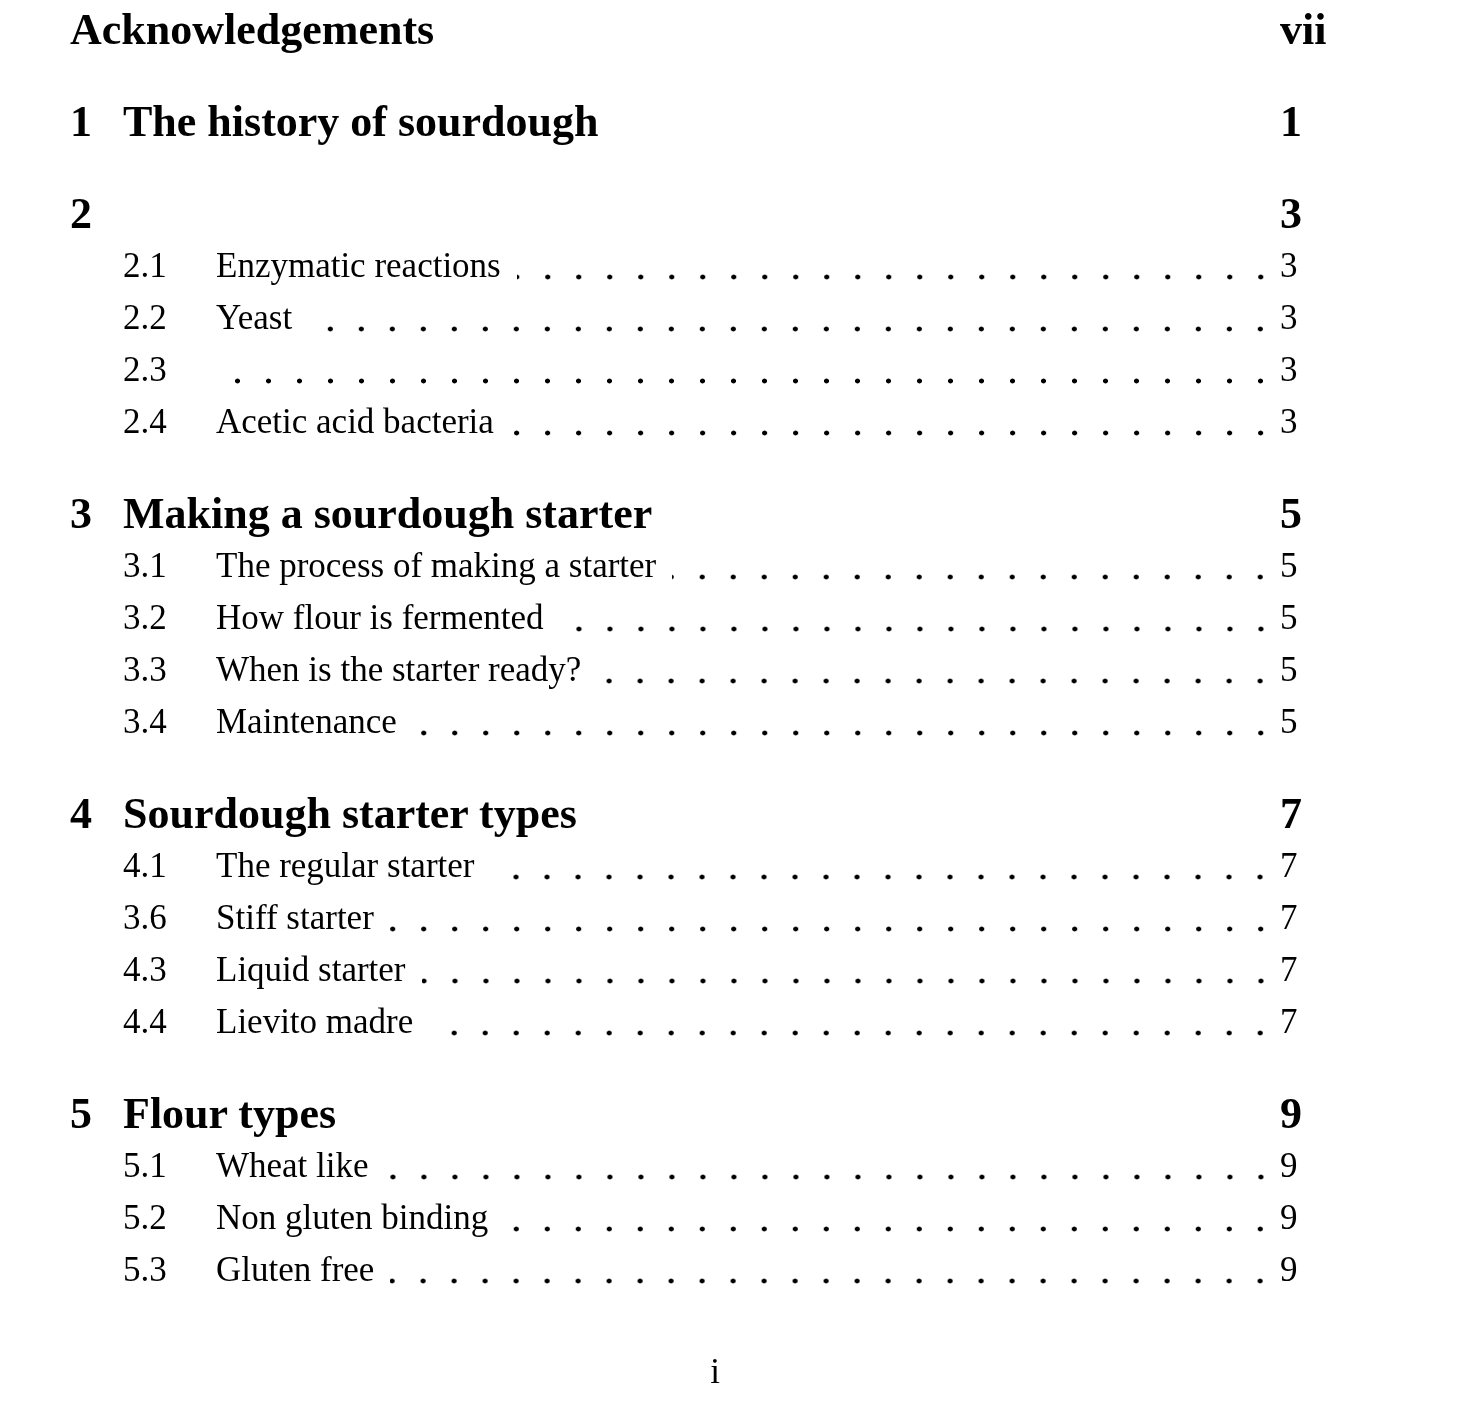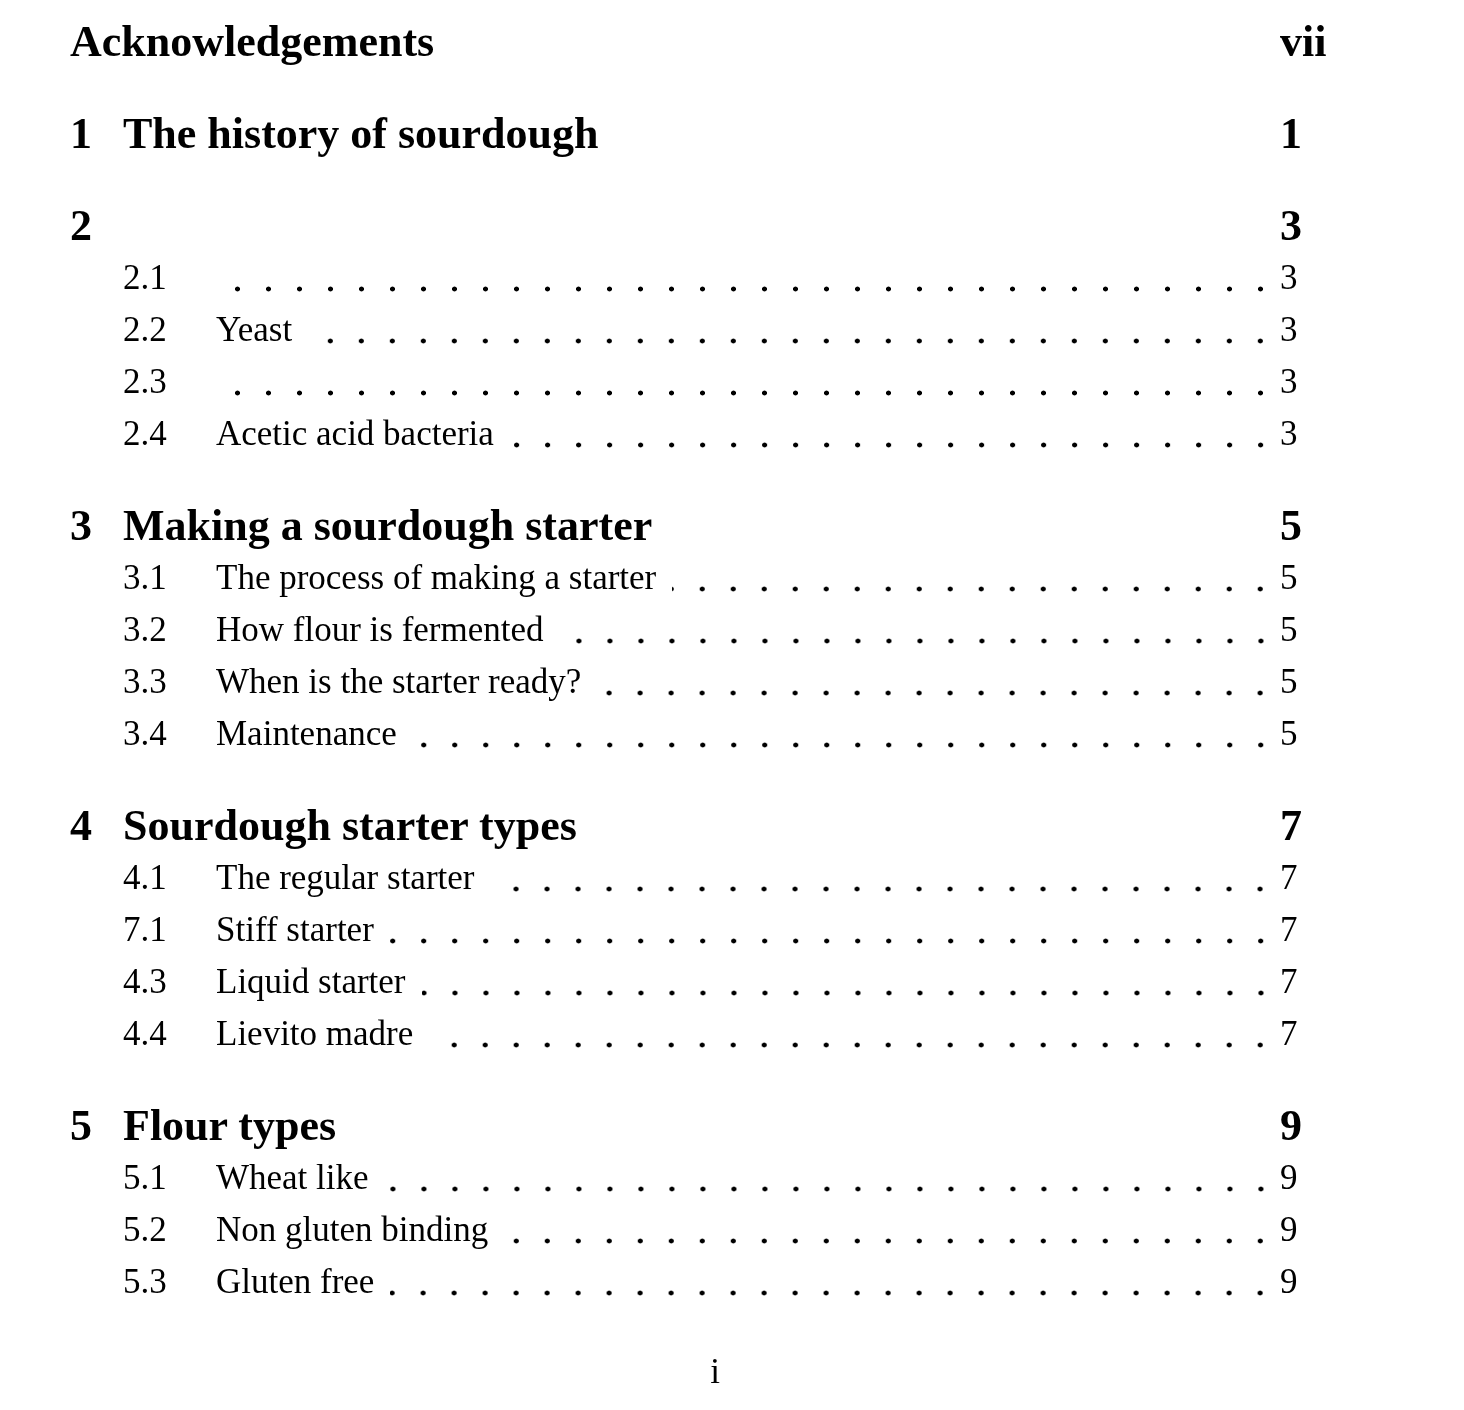--- a/index.html
+++ b/index.html
@@ -26,21 +26,21 @@
     line-height: 52px;
     white-space: nowrap;
   }
 
   
   .row.chapter {
     font-weight: bold;
     font-size: 44px;
     margin-top: 40px;
   }
-  .row.front { margin-top: 16px; }
+  .row.front { margin-top: 4px; }
   .chapter .num {
     flex: 0 0 53px;
   }
   .chapter .spacer { flex: 1 1 auto; }
 
   
   .row.section {
     font-size: 35px;
     padding-left: 53px;
   }
@@ -93,20 +93,21 @@
   </div>
 
   <div class="row chapter">
     <span class="num">2</span>
     <span class="spacer"></span>
     <span class="pagenum">3</span>
   </div>
 
   <div class="row section">
     <span class="num">2.1</span>
+    <span class="title">Enzymatic reactions</span>
     <span class="leader"></span>
     <span class="pagenum">3</span>
   </div>
 
   <div class="row section">
     <span class="num">2.2</span>
     <span class="title">Yeast</span>
     <span class="leader"></span>
     <span class="pagenum">3</span>
   </div>
@@ -167,21 +168,21 @@
   </div>
 
   <div class="row section">
     <span class="num">4.1</span>
     <span class="title">The regular starter</span>
     <span class="leader"></span>
     <span class="pagenum">7</span>
   </div>
 
   <div class="row section">
-    <span class="num">7.1</span>
+    <span class="num">3.6</span>
     <span class="title">Stiff starter</span>
     <span class="leader"></span>
     <span class="pagenum">7</span>
   </div>
 
   <div class="row section">
     <span class="num">4.3</span>
     <span class="title">Liquid starter</span>
     <span class="leader"></span>
     <span class="pagenum">7</span>

